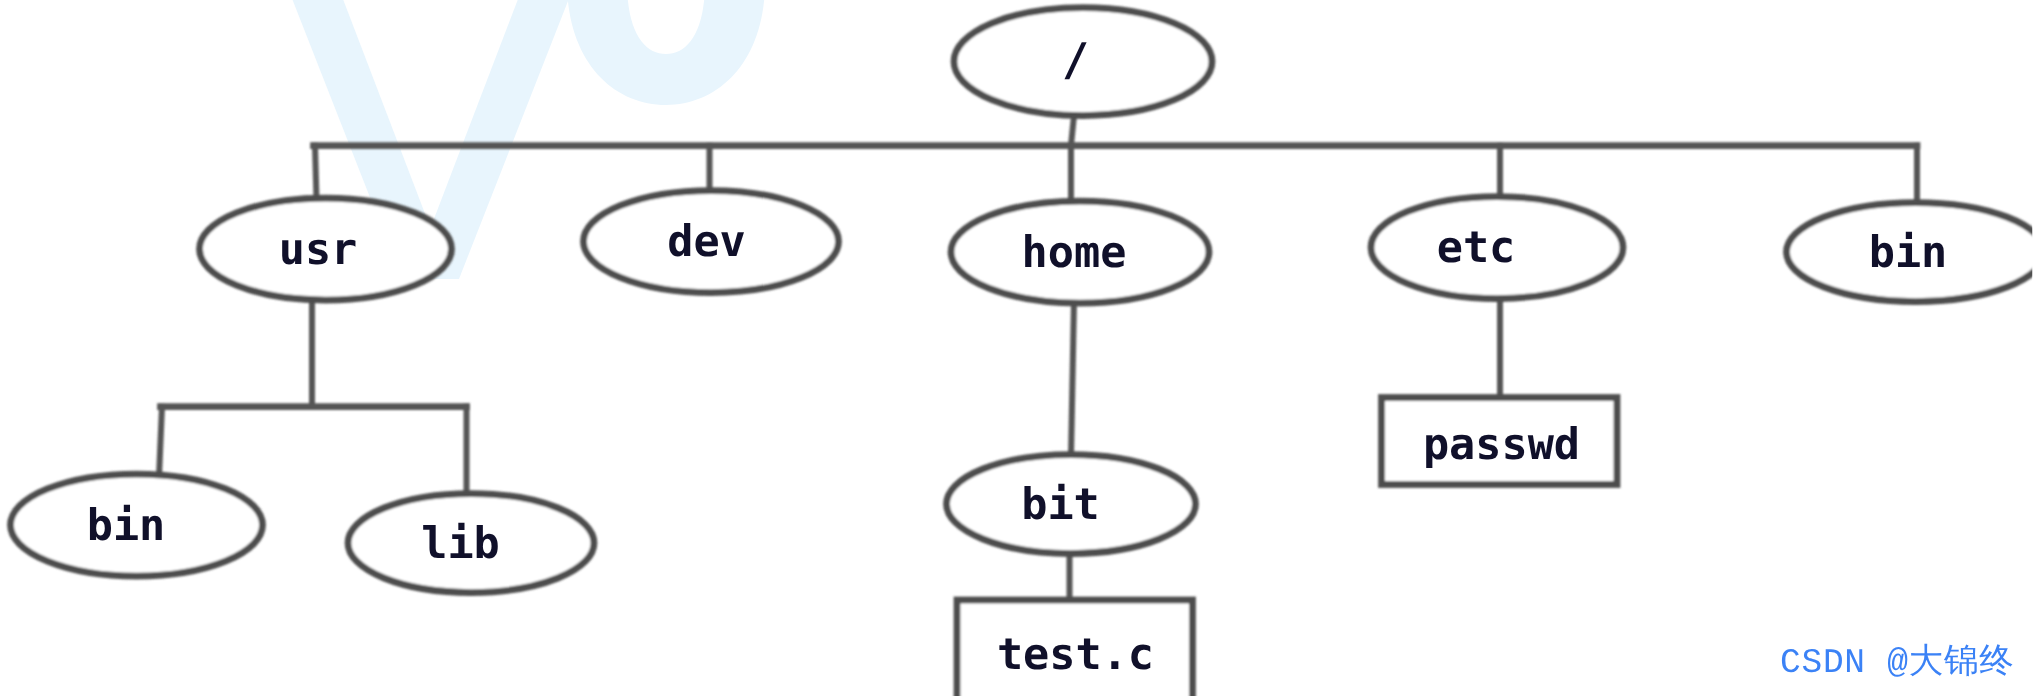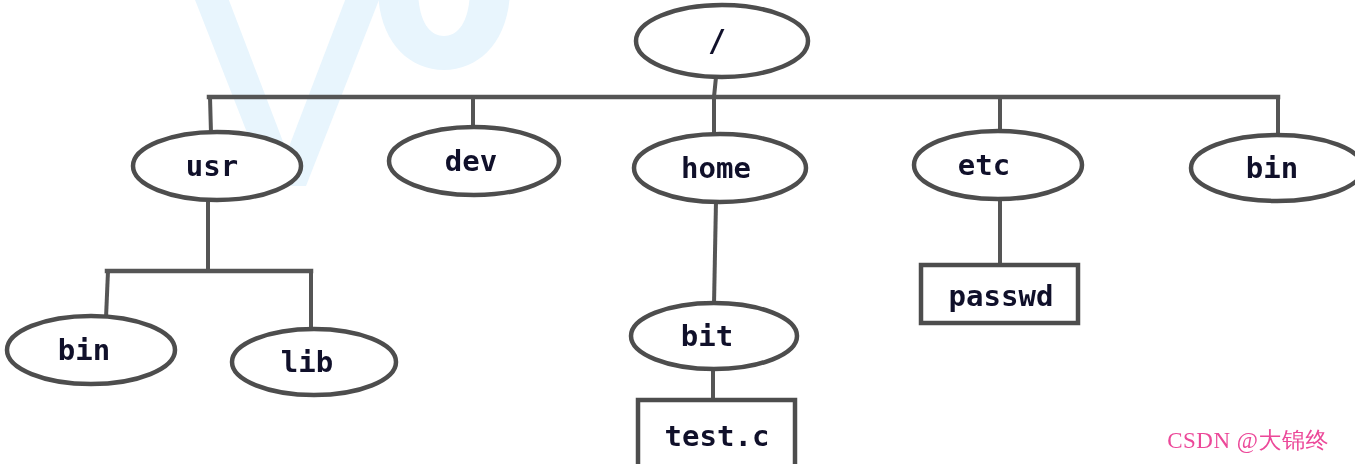--- a/index.html
+++ b/index.html
@@ -27,25 +27,25 @@
   }
   .node-label {
     font-family: "DejaVu Sans Mono", "Liberation Mono", monospace;
     font-weight: 700;
     fill: #10102a;
     text-anchor: middle;
     dominant-baseline: middle;
   }
   .wm-csdn {
     position: absolute;
-    right: 26px;
+    right: 12px;
     bottom: 8px;
-    font-family: Liberation Serif, serif;
+    font-family: Liberation Mono, monospace;
     font-size: 23px;
-    color: #ec4899;
+    color: #3b82f6;
     letter-spacing: 0.5px;
     white-space: nowrap;
     user-select: none;
   }
 </style>
 </head>
 <body>
 
 <div id="canvas">
 

